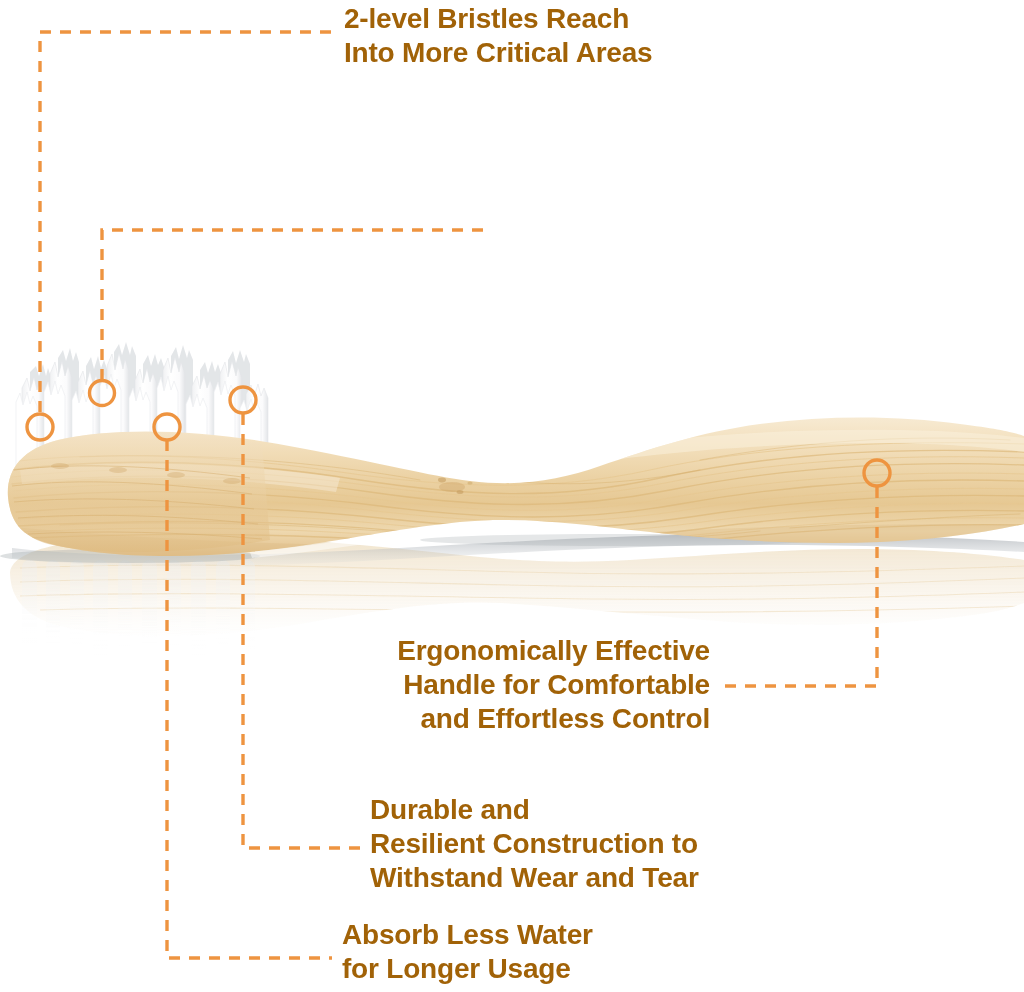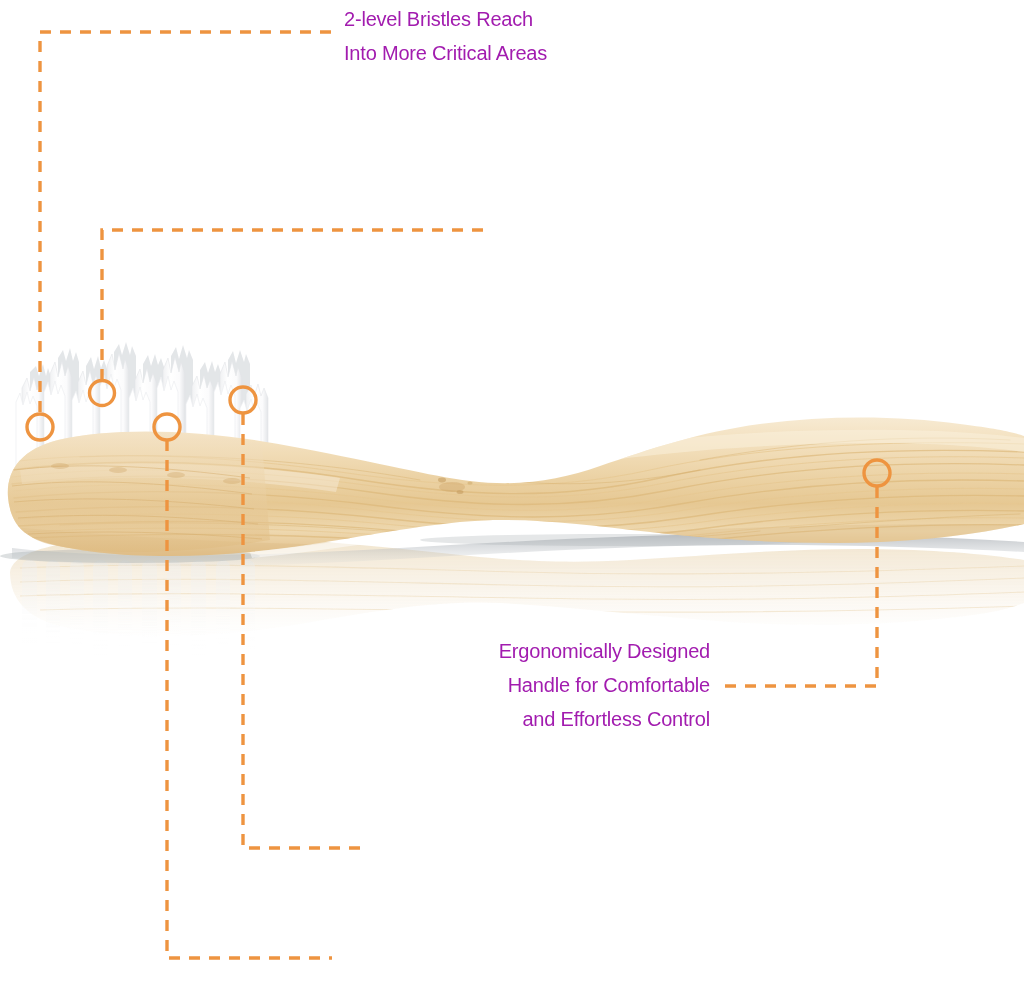--- a/index.html
+++ b/index.html
@@ -14,23 +14,23 @@
 
   
   #product { position:absolute; left:0; top:0; width:1024px; height:992px; }
 
   
   #callouts { position:absolute; left:0; top:0; width:1024px; height:992px; }
 
   
   .callout-text {
     position:absolute;
-    color:#a21caf;
-    font-weight:400;
-    font-size:20px;
+    color:#a16207;
+    font-weight:700;
+    font-size:28px;
     line-height:34px;
     letter-spacing:-0.2px;
     white-space:pre-line;
   }
   .ct-left  { text-align:left; }
   .ct-right { text-align:right; }
 
   #txt-bristles  { left:344px; top:2px;   width:400px; }
   #txt-softness  { left:498px; top:170px; width:420px; }
   #txt-ergonomic { left:320px; top:634px; width:390px; text-align:right; }
@@ -290,19 +290,24 @@
       <circle cx="167" cy="427" r="13"></circle>
       <circle cx="243" cy="400" r="13"></circle>
       <circle cx="877" cy="473" r="13"></circle>
     </g>
   </svg>
 
   <div class="callout-text ct-left" id="txt-bristles">2-level Bristles Reach
 Into More Critical Areas</div>
 
 
-  <div class="callout-text ct-right" id="txt-ergonomic">Ergonomically Designed
+  <div class="callout-text ct-right" id="txt-ergonomic">Ergonomically Effective
 Handle for Comfortable
 and Effortless Control</div>
 
-
+  <div class="callout-text ct-left" id="txt-durable">Durable and
+Resilient Construction to
+Withstand Wear and Tear</div>
+
+  <div class="callout-text ct-left" id="txt-absorb">Absorb Less Water
+for Longer Usage</div>
 
 </div>
 
 </body></html>

